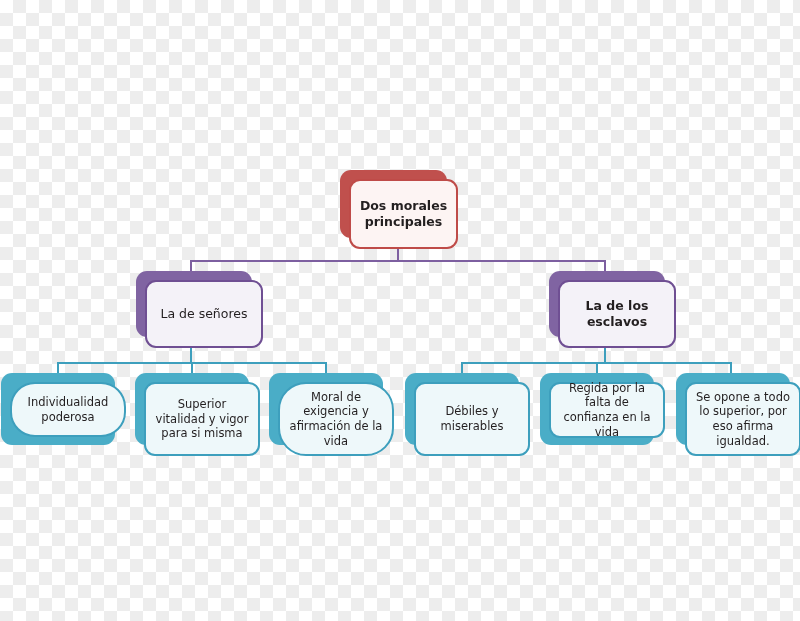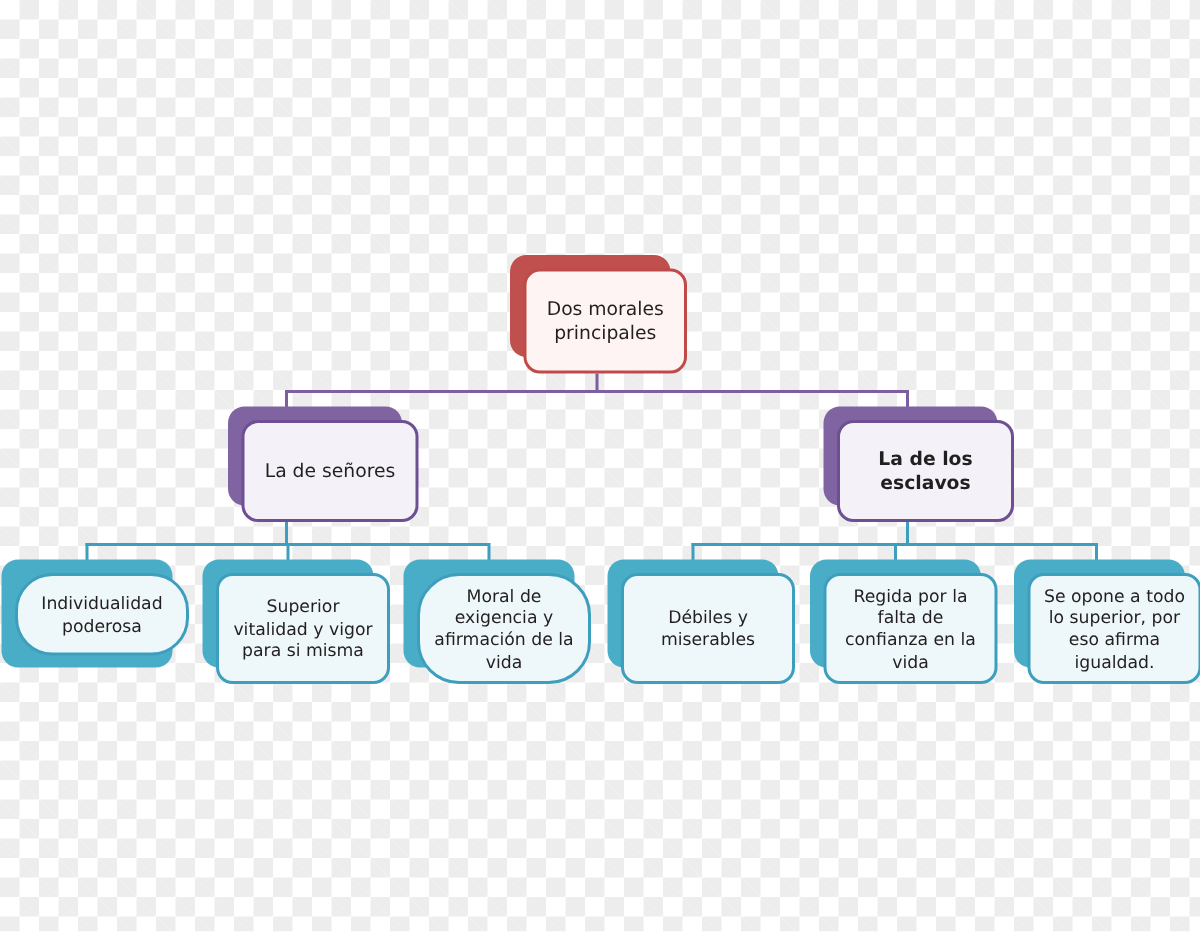--- a/index.html
+++ b/index.html
@@ -109,28 +109,28 @@
   <div class="conn teal conn-v" style="left:191px; top:362px; height:13px;"></div>
   <div class="conn teal conn-v" style="left:325px; top:362px; height:13px;"></div>
 
   <div class="conn teal conn-v" style="left:604px; top:347px; height:16px;"></div>
 
   <div class="conn teal conn-h" style="left:461px; top:362px; width:270px;"></div>
   <div class="conn teal conn-v" style="left:461px; top:362px; height:13px;"></div>
   <div class="conn teal conn-v" style="left:596px; top:362px; height:13px;"></div>
   <div class="conn teal conn-v" style="left:730px; top:362px; height:13px;"></div>
 
-  <div class="node theme-red" style="left:340px; top:170px; width:118px; height:79px;">
+  <div class="node theme-red" style="left:340px; top:170px; width:118px; height:79px;font-weight:bold;">
     <div class="shadow" style="width:107px; height:68px;"></div>
     <div class="card lvl0" style="width:109px; height:70px;">
       <span>Dos morales principales</span>
     </div>
   </div>
 
-  <div class="node theme-purple" style="left:136px; top:271px; width:127px; height:77px;margin-left:16px;">
+  <div class="node theme-purple" style="left:136px; top:271px; width:127px; height:77px;">
     <div class="shadow" style="width:116px; height:66px;"></div>
     <div class="card lvl1" style="width:118px; height:68px;">
       <span>La de señores</span>
     </div>
   </div>
 
   <div class="node theme-purple" style="left:549px; top:271px; width:127px; height:77px;">
     <div class="shadow" style="width:116px; height:66px;"></div>
     <div class="card lvl1" style="width:118px; height:68px;font-weight:bold;">
       <span>La de los esclavos</span>
@@ -160,21 +160,21 @@
 
   <div class="node theme-teal" style="left:405px; top:373px; width:124px; height:83px;">
     <div class="shadow" style="width:114px; height:72px;"></div>
     <div class="card lvl2" style="width:116px; height:74px;">
       <span>Débiles y miserables</span>
     </div>
   </div>
 
   <div class="node theme-teal" style="left:540px; top:373px; width:124px; height:83px;">
     <div class="shadow" style="width:114px; height:72px;"></div>
-    <div class="card lvl2" style="width:116px; height:74px;">
+    <div class="card lvl2" style="width:116px; height:56px;">
       <span>Regida por la falta de confianza en la vida</span>
     </div>
   </div>
 
   <div class="node theme-teal" style="left:676px; top:373px; width:124px; height:83px;">
     <div class="shadow" style="width:114px; height:72px;"></div>
     <div class="card lvl2" style="width:116px; height:74px;">
       <span>Se opone a todo lo superior, por eso afirma igualdad.</span>
     </div>
   </div>

